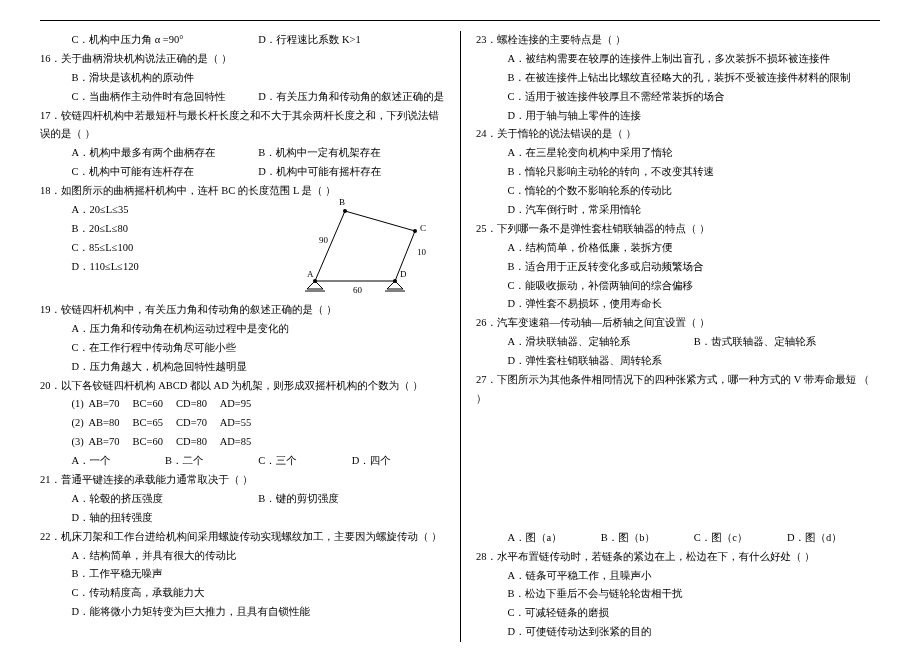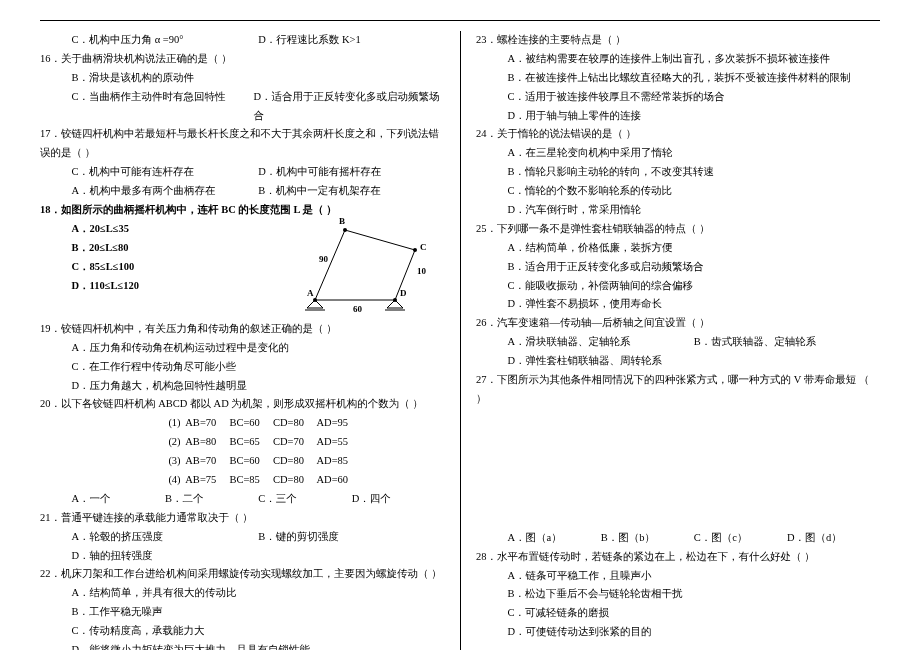--- a/index.html
+++ b/index.html
@@ -22,62 +22,62 @@
     }
     .col-left {
       width: 50%;
       padding-right: 15px;
     }
     .col-right {
       width: 50%;
       padding-left: 15px;
       border-left: 1px solid #000;
     }
-    .line { white-space: pre; text-align: center; }
+    .line { white-space: pre; }
     .indent2 { padding-left: 3em; }
     .opts2 { display: flex; }
     .opts2 > span:first-child { width: 50%; }
     .opts4 { display: flex; }
     .opts4 > span { width: 25%; }
     .diagram {
       float: right;
       width: 160px;
       height: 110px;
       margin-top: -10px;
     }
-    .q18-block { overflow: hidden; font-weight: bold; }
+    .q18-block { overflow: hidden; }
     .clear { clear: both; }
   </style>
 </head>
 <body>
 
 <div class="page">
   <div class="col-left">
     <div class="indent2 opts2">
       <span>C．机构中压力角 α =90°</span>
       <span>D．行程速比系数 K&gt;1</span>
     </div>
 
     <div>16．关于曲柄滑块机构说法正确的是（   ）</div>
     <div class="indent2 opts2">
       <span>B．滑块是该机构的原动件</span>
     </div>
     <div class="indent2 opts2">
       <span>C．当曲柄作主动件时有急回特性</span>
-      <span>D．适合用于正反转变化多或启动频繁场合</span>
+      <span>D．有关压力角和传动角的叙述正确的是</span>
     </div>
 
     <div>17．铰链四杆机构中若最短杆与最长杆长度之和不大于其余两杆长度之和，下列说法错误的是（   ）</div>
     <div class="indent2 opts2">
+      <span>A．机构中最多有两个曲柄存在</span>
+      <span>B．机构中一定有机架存在</span>
+    </div>
+    <div class="indent2 opts2">
       <span>C．机构中可能有连杆存在</span>
       <span>D．机构中可能有摇杆存在</span>
-    </div>
-    <div class="indent2 opts2">
-      <span>A．机构中最多有两个曲柄存在</span>
-      <span>B．机构中一定有机架存在</span>
     </div>
 
     <div class="q18-block">
       <div>18．如图所示的曲柄摇杆机构中，连杆 BC 的长度范围 L 是（   ）</div>
       <svg class="diagram" viewBox="0 0 160 110">
         <polygon points="30,90 110,90 130,40 60,20" fill="none" stroke="#000" stroke-width="1"></polygon>
         <circle cx="30" cy="90" r="2" fill="#000"></circle>
         <circle cx="110" cy="90" r="2" fill="#000"></circle>
         <circle cx="130" cy="40" r="2" fill="#000"></circle>
         <circle cx="60" cy="20" r="2" fill="#000"></circle>
@@ -102,21 +102,20 @@
 
     <div>19．铰链四杆机构中，有关压力角和传动角的叙述正确的是（   ）</div>
     <div class="indent2">A．压力角和传动角在机构运动过程中是变化的</div>
     <div class="indent2">C．在工作行程中传动角尽可能小些</div>
     <div class="indent2">D．压力角越大，机构急回特性越明显</div>
 
     <div>20．以下各铰链四杆机构 ABCD 都以 AD 为机架，则形成双摇杆机构的个数为（   ）</div>
     <div class="indent2 line">(1)  AB=70     BC=60     CD=80     AD=95</div>
     <div class="indent2 line">(2)  AB=80     BC=65     CD=70     AD=55</div>
     <div class="indent2 line">(3)  AB=70     BC=60     CD=80     AD=85</div>
-    <div class="indent2 line">(4)  AB=75     BC=85     CD=80     AD=60</div>
     <div class="indent2 opts4">
       <span>A．一个</span>
       <span>B．二个</span>
       <span>C．三个</span>
       <span>D．四个</span>
     </div>
 
     <div>21．普通平键连接的承载能力通常取决于（   ）</div>
     <div class="indent2 opts2">
       <span>A．轮毂的挤压强度</span>

